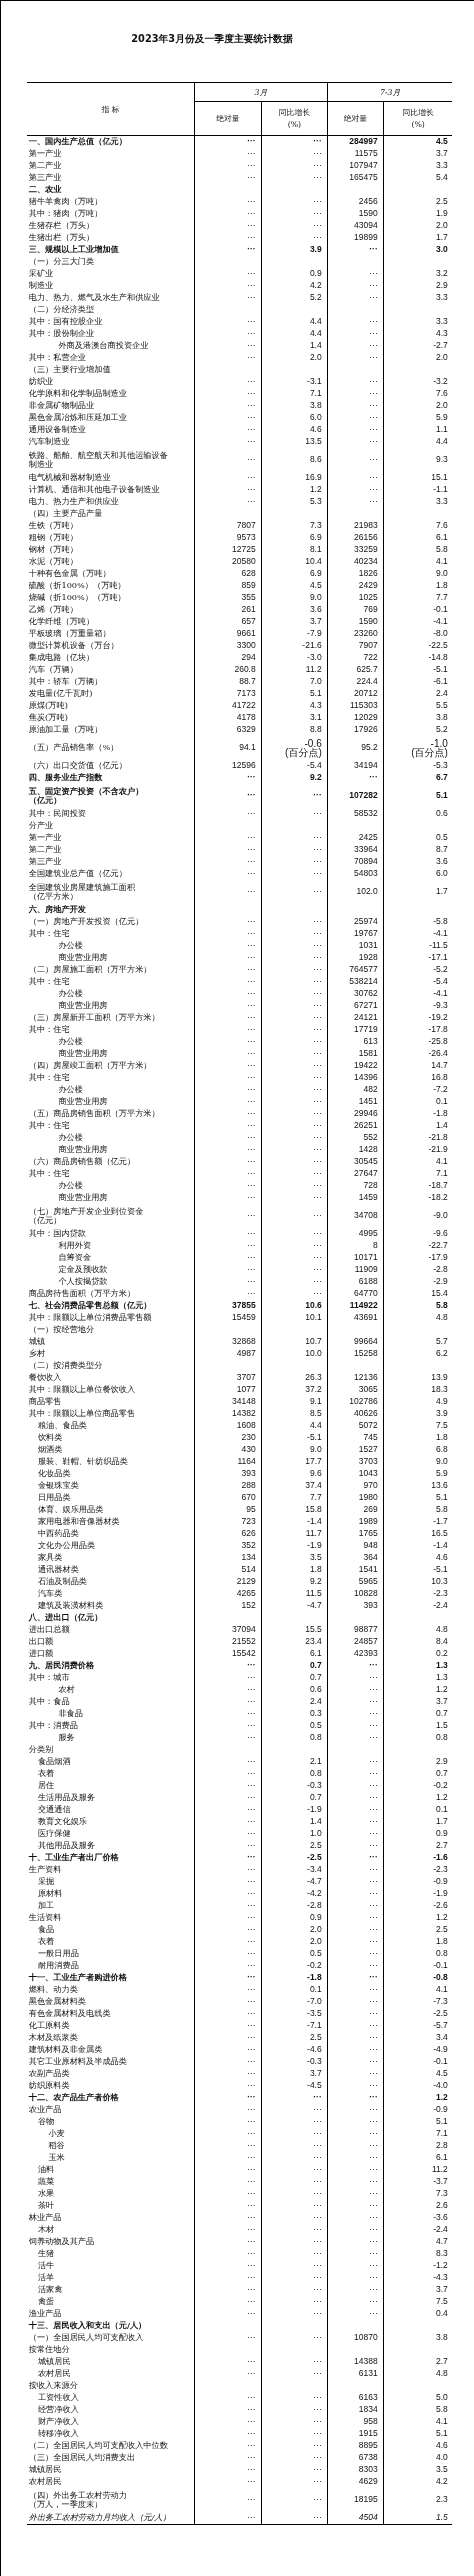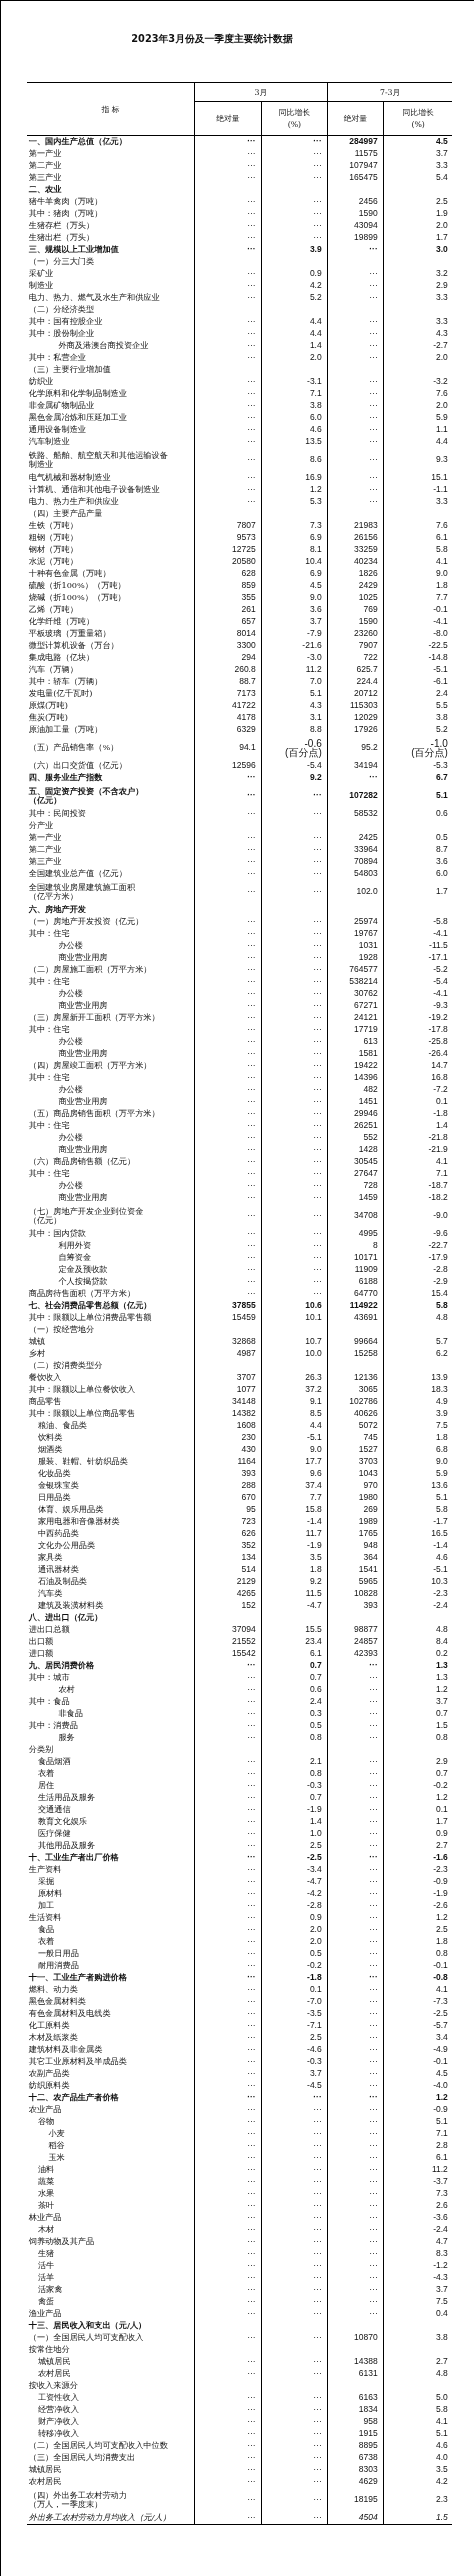--- a/index.html
+++ b/index.html
@@ -10,21 +10,21 @@
            font-family:"DejaVu Sans", "Liberation Sans", sans-serif; font-weight:bold; font-size:9.8px; }
   table.stats { position:absolute; left:27.4px; top:82px; width:425px; border-collapse:collapse; table-layout:fixed; }
   table.stats col.c0 { width:167px; } table.stats col.c1 { width:67px; }
   table.stats col.c2 { width:66px; } table.stats col.c3 { width:56px; } table.stats col.c4 { width:69px; }
   thead th { font-weight:normal; font-size:7.8px; text-align:center; padding:0; }
   thead tr.h1 th { height:18.3px; border-top:1.3px solid #000; }
   thead tr.h2 th { height:33px; border-bottom:1.3px solid #000; line-height:11.8px; }
   thead th.lbl { border-top:1.3px solid #000; border-bottom:1.3px solid #000; }
   .vr { border-left:0.7px solid #000; }
   .vrt { border-left:1.3px solid #000; }
-  thead tr.h1 th.grp { border-bottom:1.3px solid #000; }
+  thead tr.h1 th.grp { border-bottom:1.3px solid #000;font-style:italic; }
   tbody td { height:12px; padding:0; font-size:8.2px; line-height:9.8px; white-space:nowrap; }
   tbody tr.tall td { height:24px; }
   tbody td.lab { padding-left:1.3px; font-size:8.2px; }
   tbody td.num { text-align:right; padding-right:5.2px; font-family:"Liberation Sans", "DejaVu Sans", sans-serif; font-size:8.5px; }
   tbody td.num2 { text-align:right; padding-right:4.6px; font-family:"Liberation Sans", "DejaVu Sans", sans-serif; font-size:8.5px; }
   tbody tr.bold td { font-weight:bold; }
   tbody tr.last td { border-bottom:1.3px solid #000;font-style:italic; }
   .ind1 { padding-left:10.5px !important; }
   .ind2 { padding-left:31px !important; }
   .ind3 { padding-left:21px !important; }
@@ -337,21 +337,21 @@
       </tr>
       <tr>
         <td class="lab">化学纤维（万吨）</td>
         <td class="num vr">657</td>
         <td class="num vr">3.7</td>
         <td class="num vr">1590</td>
         <td class="num2 vrt">-4.1</td>
       </tr>
       <tr>
         <td class="lab">平板玻璃（万重量箱）</td>
-        <td class="num vr">8014</td>
+        <td class="num vr">9661</td>
         <td class="num vr">-7.9</td>
         <td class="num vr">23260</td>
         <td class="num2 vrt">-8.0</td>
       </tr>
       <tr>
         <td class="lab">微型计算机设备（万台）</td>
         <td class="num vr">3300</td>
         <td class="num vr">-21.6</td>
         <td class="num vr">7907</td>
         <td class="num2 vrt">-22.5</td>

